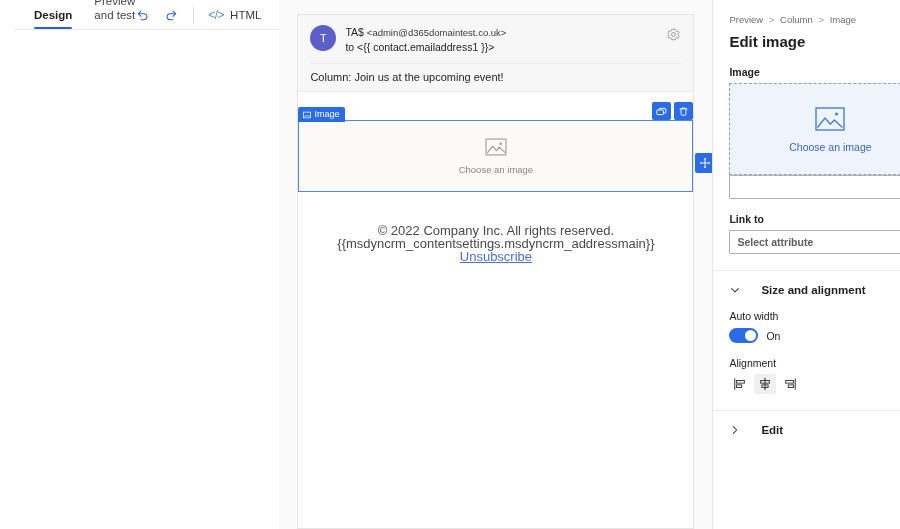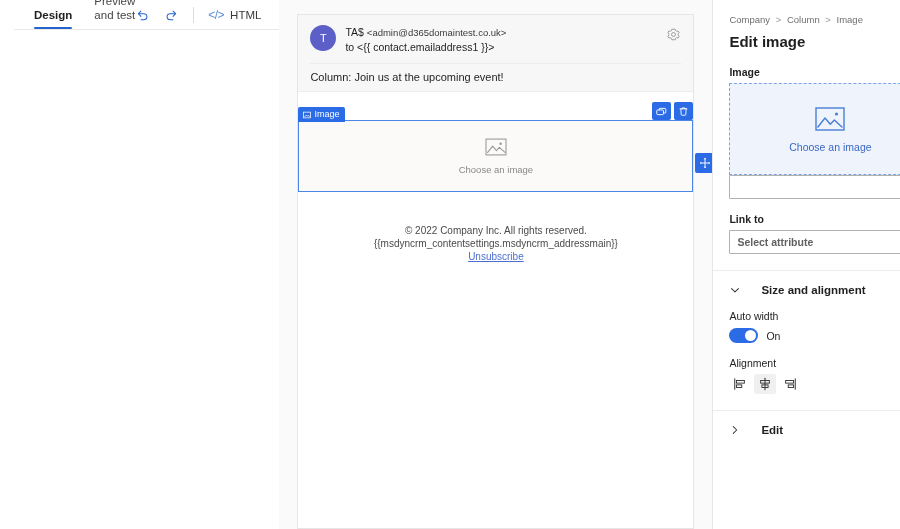--- a/index.html
+++ b/index.html
@@ -104,21 +104,21 @@
     align-items: center; justify-content: center; gap: 7px;
   }
   .ph-label { font-size: 9.5px; color: #8a8886; }
   .move-handle {
     position: absolute; right: -22px; top: 33px;
     width: 20px; height: 20px; background: #2b6be6; border-radius: 2px;
     display: flex; align-items: center; justify-content: center;
     cursor: grab; color: #fff;
   }
   .email-footer {
-    margin-top: 32px; text-align: center; font-size: 10px;
+    margin-top: 32px; text-align: center; font-size: 13px;
     color: #4a4a4a; line-height: 13px;
   }
   .email-footer a { color: #4a6fd0; text-decoration: underline; }
 
   
   .panel {
     flex: 0 0 235px; background: #ffffff;
     border-left: 1px solid #e6e6e6;
     display: flex; flex-direction: column; position: relative;
     overflow: hidden;
@@ -319,21 +319,21 @@
           </div>
 
         </div>
       </div>
     </div>
 
     <div class="panel">
 
       <div class="panel-head">
         <div class="crumb">
-          <span>Company</span>
+          <span>Preview</span>
           <span class="sep">&gt;</span>
           <span>Column</span>
           <span class="sep">&gt;</span>
           <span>Image</span>
         </div>
         <div class="panel-title">Edit image</div>
         <div class="panel-close">
           <svg width="13" height="13" viewBox="0 0 14 14" fill="none">
             <path d="m1.8 1.8 10.4 10.4M12.2 1.8 1.8 12.2" stroke="#3a3a3a" stroke-width="1.1" stroke-linecap="round"></path>
           </svg>

